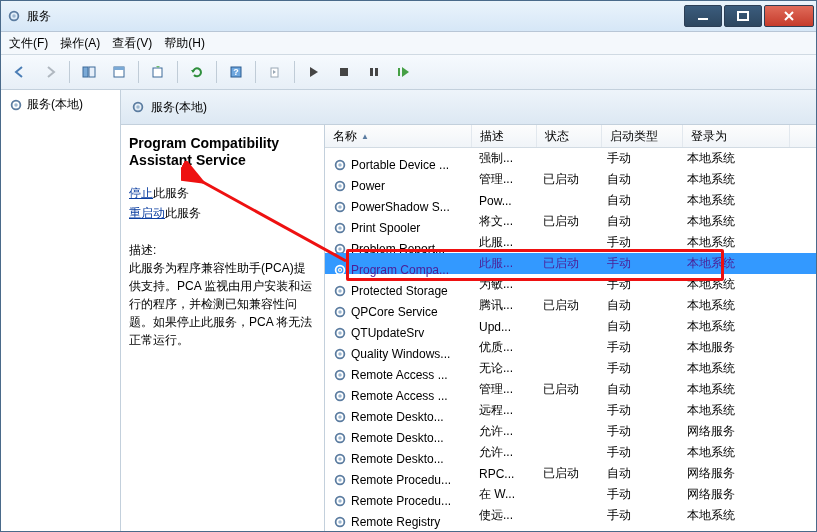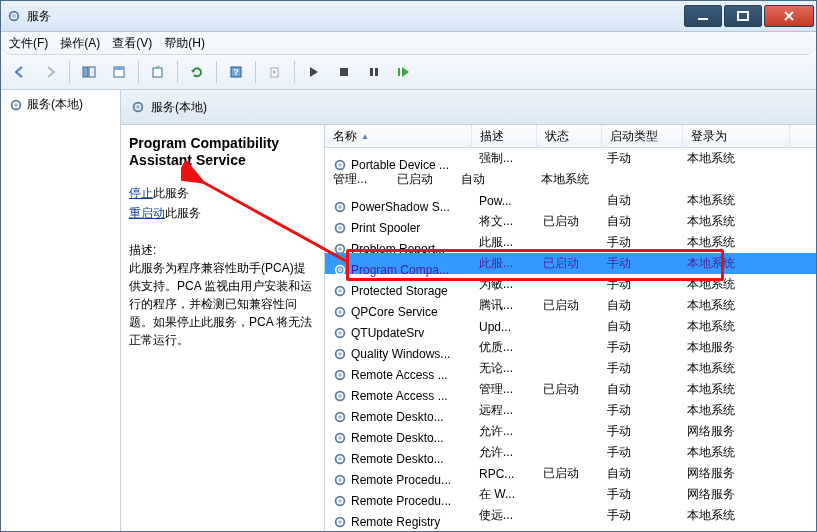--- a/index.html
+++ b/index.html
@@ -5,21 +5,21 @@
   html, body { margin:0; padding:0; font-family:"Segoe UI",Tahoma,Arial,sans-serif; font-size:12px; color:#000; }
   .window { width:817px; height:532px; background:#fff; border:1px solid #4a6a8a; box-sizing:border-box; position:relative; overflow:hidden; }
   .titlebar { height:30px; background:linear-gradient(#eaf3fb,#d6e7f7); display:flex; align-items:center; justify-content:space-between; padding-left:6px; border-bottom:1px solid #b8c6d6; }
   .titlebar .left { display:flex; align-items:center; gap:6px; }
   .sys-btns { display:flex; height:22px; margin-right:2px; gap:2px; }
   .sys-btn { width:36px; height:20px; display:flex; align-items:center; justify-content:center; border:1px solid #2c3e55; border-radius:2px; }
   .sys-min { background:linear-gradient(#3b5c7d,#2d4760); }
   .sys-max { background:linear-gradient(#3b5c7d,#2d4760); }
   .sys-close { width:48px; background:linear-gradient(#e06b5a,#c53b2b); }
   .sys-btn svg { display:block; }
-  .menubar { height:22px; display:flex; align-items:center; gap:12px; padding:0 8px; background:#f4f8fc; border-bottom:1px solid #d0dae3;border-radius:10px; }
+  .menubar { height:22px; display:flex; align-items:center; gap:12px; padding:0 8px; background:#f4f8fc; border-bottom:1px solid #d0dae3; }
   .menubar span { cursor:default; }
   .toolbar { height:34px; background:linear-gradient(#f6fafe,#e7eff7); border-bottom:1px solid #c3d0dc; display:flex; align-items:center; padding:0 6px; gap:4px; }
   .tb-btn { width:24px; height:24px; border:1px solid transparent; border-radius:2px; display:flex; align-items:center; justify-content:center; }
   .tb-sep { width:1px; height:22px; background:#c0ccd7; margin:0 2px; }
   .body { display:flex; height:calc(100% - 30px - 22px - 34px); }
   .left-panel { width:120px; background:#fff; border-right:1px solid #c3d0dc; padding:4px 6px; box-sizing:border-box; }
   .left-item { display:flex; align-items:center; gap:4px; padding:2px 2px; }
   .right-panel { flex:1; display:flex; flex-direction:column; background:#fff; }
   .right-header { height:34px; background:linear-gradient(#eef4fa,#dde8f3); border-bottom:1px solid #c3d0dc; display:flex; align-items:center; padding:0 10px; gap:6px; }
   .right-body { flex:1; display:flex; overflow:hidden; }
@@ -228,20 +228,27 @@
                     <circle cx="8" cy="8" r="2" fill="#9cb6cf"></circle>
                   </svg>
                   <span>Portable Device ...</span>
                 </div>
                 <div class="cell c-desc">强制...</div>
                 <div class="cell c-status"></div>
                 <div class="cell c-start">手动</div>
                 <div class="cell c-logon">本地系统</div>
               </div>
               <div class="row">
+                <div class="cell name-cell c-name">
+                  <svg class="gear" viewBox="0 0 16 16">
+                    <circle cx="8" cy="8" r="5" fill="none" stroke="#5b7ca0" stroke-width="2"></circle>
+                    <circle cx="8" cy="8" r="2" fill="#9cb6cf"></circle>
+                  </svg>
+                  <span>Power</span>
+                </div>
                 <div class="cell c-desc">管理...</div>
                 <div class="cell c-status">已启动</div>
                 <div class="cell c-start">自动</div>
                 <div class="cell c-logon">本地系统</div>
               </div>
               <div class="row">
                 <div class="cell name-cell c-name">
                   <svg class="gear" viewBox="0 0 16 16">
                     <circle cx="8" cy="8" r="5" fill="none" stroke="#5b7ca0" stroke-width="2"></circle>
                     <circle cx="8" cy="8" r="2" fill="#9cb6cf"></circle>

